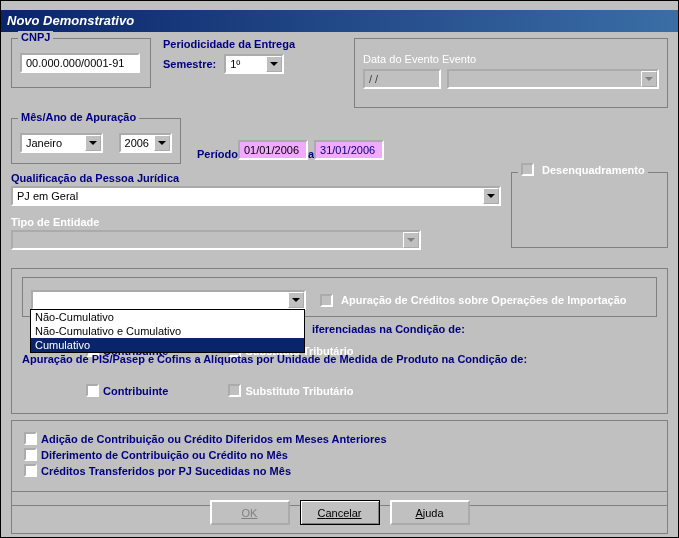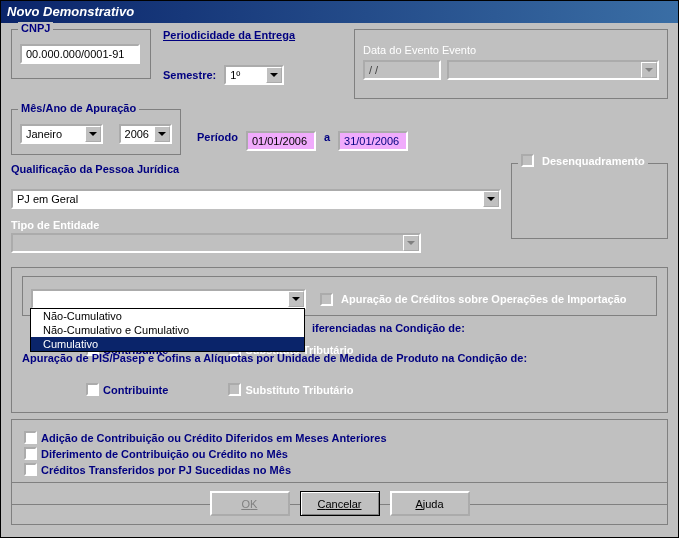--- a/index.html
+++ b/index.html
@@ -19,20 +19,21 @@
     background: #c0c0c0;
   }
   .titlebar {
     background: linear-gradient(to right, #0a246a, #3a6ea5);
     color: #fff;
     font-weight: bold;
     font-style: italic;
     font-size: 13px;
     padding: 3px 6px;
     height: 22px;
+    margin-top: 9px;
   }
   .content {
     position: relative;
     padding: 6px 10px 0 10px;
     height: 510px;
   }
   .groupbox {
     border: 1px solid #808080;
     position: relative;
     padding: 14px 8px 8px 8px;
@@ -122,21 +123,21 @@
   .cb-row { display:flex; align-items:center; margin: 3px 0; }
   .cb-label { color:#000080; font-weight:bold; }
   .cb-label-disabled { color:#fff; font-weight:bold; }
   .dropdown-open {
     position: absolute;
     background: #fff;
     border: 1px solid #000;
     z-index: 100;
   }
   .dropdown-open .opt {
-    padding: 1px 12px;
+    padding: 1px 4px;
     cursor: default;
   }
   .dropdown-open .opt.selected {
     background: #0a246a;
     color: #fff;
   }
   .btn {
     width: 80px;
     height: 25px;
     border: 2px outset #fff;
@@ -173,21 +174,21 @@
   <div class="content">
 
     <div class="row1">
 
       <div class="groupbox" style="width:140px;height:50px;">
         <div class="gb-title">CNPJ</div>
         <input class="text-input" style="width: 120px;" value="00.000.000/0001-91">
       </div>
 
       <div style="width:175px;padding-top:0;">
-        <div class="label-navy" style="margin-bottom:24px;text-decoration:underline;">Periodicidade da Entrega</div>
+        <div class="label-navy" style="margin-bottom:4px;">Periodicidade da Entrega</div>
         <div style="display:flex;align-items:center;gap:8px">
           <span class="label-navy">Semestre:</span>
           <div class="select" style="width:60px">
             <span>1º</span>
             <span class="arrow"></span>
           </div>
         </div>
       </div>
 
       <div class="groupbox" style="flex:1;height:70px;margin-left:4px">
@@ -210,31 +211,31 @@
             <span>Janeiro</span>
             <span class="arrow"></span>
           </div>
           <div class="select" style="width:55px">
             <span>2006</span>
             <span class="arrow"></span>
           </div>
         </div>
       </div>
 
-      <div style="display:flex;align-items:flex-start;gap:8px;padding-bottom:10px">
+      <div style="display:flex;align-items:flex-end;gap:0;padding-bottom:10px">
         <span class="label-navy">Período</span>
         <span class="date-box">01/01/2006</span>
         <span class="label-navy">a</span>
         <span class="date-box" style="color:#000080">31/01/2006</span>
       </div>
     </div>
 
     <div style="display:flex;gap:10px;margin-top:2px">
       <div style="width:490px">
-        <div class="label-navy" style="margin-bottom:14px">Qualificação da Pessoa Jurídica</div>
+        <div class="label-navy" style="margin-bottom:2px">Qualificação da Pessoa Jurídica</div>
         <div class="select" style="width:100%">
           <span>PJ em Geral</span>
           <span class="arrow"></span>
         </div>
         <div class="label-disabled" style="margin:10px 0 2px 0;font-weight:bold">Tipo de Entidade</div>
         <div class="select select-disabled" style="width:410px">
           <span></span>
           <span class="arrow"></span>
         </div>
       </div>

